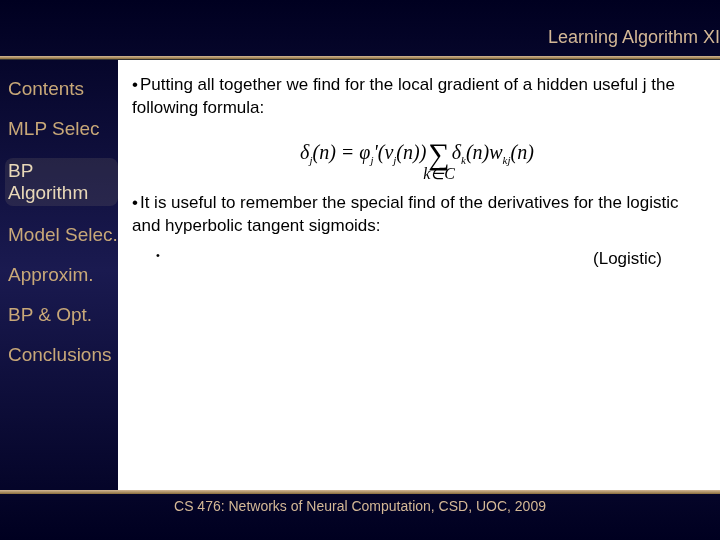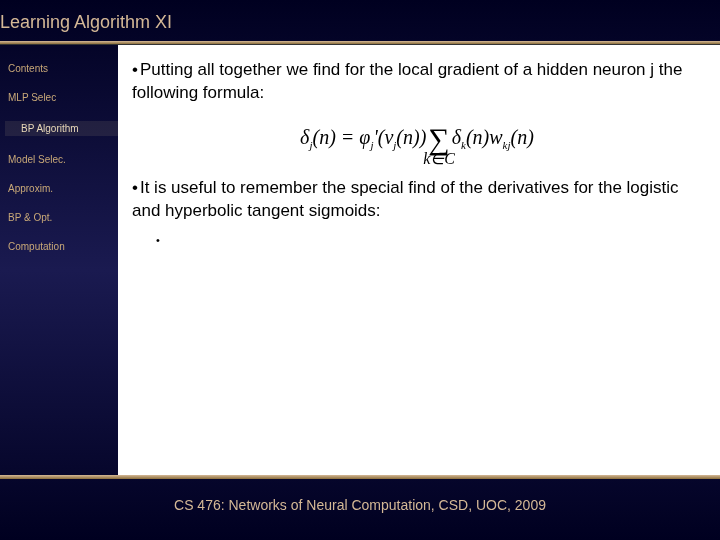--- a/index.html
+++ b/index.html
@@ -6,22 +6,22 @@
   body {
     width: 720px;
     height: 540px;
     background: #1a1a4a;
     background: linear-gradient(180deg, #000020 0%, #1a1a50 50%, #000020 100%);
     font-family: Arial, Helvetica, sans-serif;
     position: relative;
     overflow: hidden;
   }
   .title-area {
-    text-align: left;
-    padding-top: 12px;
+    text-align: right;
+    padding-top: 27px;
     padding-bottom: 8px;
   }
   .title {
     color: #d4b896;
     font-size: 18px;
     font-weight: normal;
   }
   .divider {
     height: 4px;
     background: linear-gradient(180deg, #d4b896 0%, #8a6d3b 100%);
@@ -32,30 +32,30 @@
     height: 430px;
   }
   .sidebar {
     width: 118px;
     flex-shrink: 0;
     padding-top: 18px;
     padding-left: 8px;
   }
   .sidebar-item {
     color: #c8a878;
-    font-size: 10px;
+    font-size: 19px;
     margin-bottom: 18px;
     font-weight: normal;
   }
   .sidebar-item.active {
     color: #e8d8b8;
     background: rgba(200,180,140,0.12);
-    padding: 2px 16px;
+    padding: 2px 3px;
     margin-left: -3px;
-    border-radius: 0;
+    border-radius: 8px;
   }
   .main {
     flex: 1;
     background: #ffffff;
     padding: 14px 18px 14px 14px;
     color: #000;
     font-size: 17px;
     line-height: 1.35;
   }
   .bullet-main {
@@ -110,21 +110,21 @@
     display: flex;
     justify-content: space-between;
     padding-right: 40px;
   }
   .footer-divider {
     height: 4px;
     background: linear-gradient(180deg, #d4b896 0%, #8a6d3b 100%);
   }
   .footer {
     text-align: center;
-    padding-top: 18px;
+    padding-top: 4px;
     color: #d4b896;
     font-size: 14px;
   }
   .phi { font-family: "Times New Roman", serif; }
 </style>
 </head>
 <body>
 
 <div class="title-area">
   <span class="title">Learning Algorithm XI</span>
@@ -132,34 +132,35 @@
 <div class="divider"></div>
 
 <div class="content-area">
   <div class="sidebar">
     <div class="sidebar-item">Contents</div>
     <div class="sidebar-item">MLP Selec</div>
     <div class="sidebar-item active">BP Algorithm</div>
     <div class="sidebar-item">Model Selec.</div>
     <div class="sidebar-item">Approxim.</div>
     <div class="sidebar-item">BP &amp; Opt.</div>
-    <div class="sidebar-item">Computation</div>
+    <div class="sidebar-item">Conclusions</div>
   </div>
 
   <div class="main">
-    <div class="bullet-main"><span>Putting all together we find for the local gradient of a hidden neuron j the following formula:</span></div>
+    <div class="bullet-main"><span>Putting all together we find for the local gradient of a hidden useful j the following formula:</span></div>
 
     <div class="formula-block">
       <span class="phi">δ<sub>j</sub></span>(<span class="phi">n</span>) = <span class="phi">φ<sub>j</sub></span>'(<span class="phi">v<sub>j</sub></span>(<span class="phi">n</span>))<span class="sigma">∑<span class="under">k∈C</span></span><span class="phi">δ<sub>k</sub></span>(<span class="phi">n</span>)<span class="phi">w<sub>kj</sub></span>(<span class="phi">n</span>)
     </div>
 
     <div class="bullet-main"><span>It is useful to remember the special find of the derivatives for the logistic and hyperbolic tangent sigmoids:</span></div>
 
     <div class="sub-bullets">
       <div class="sub-bullet row">
+        <span class="label-right">(Logistic)</span>
       </div>
     </div>
   </div>
 </div>
 
 <div class="footer-divider"></div>
 <div class="footer">
   <span>CS 476: Networks of Neural Computation, CSD, UOC, 2009</span>
 </div>
 

